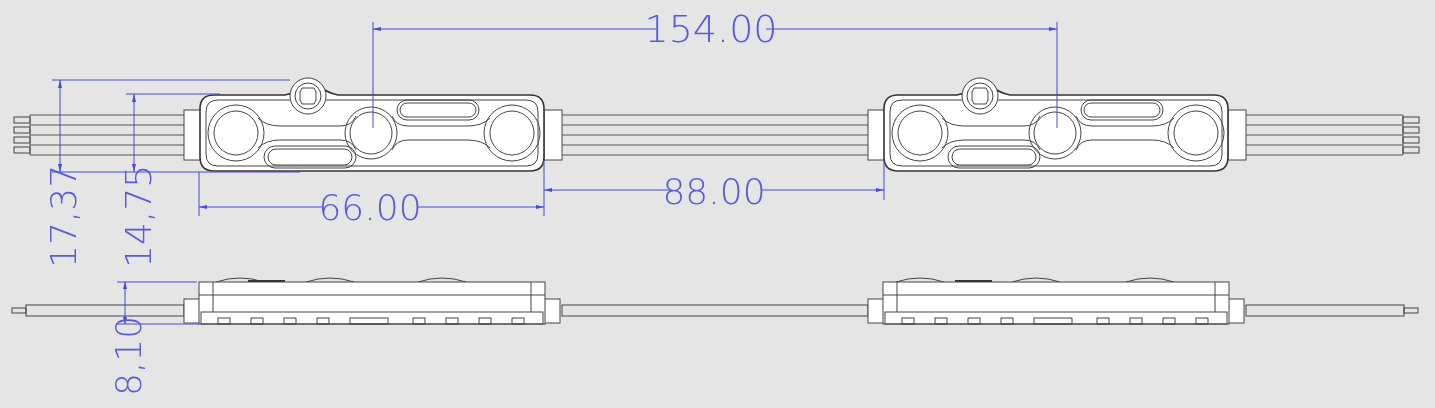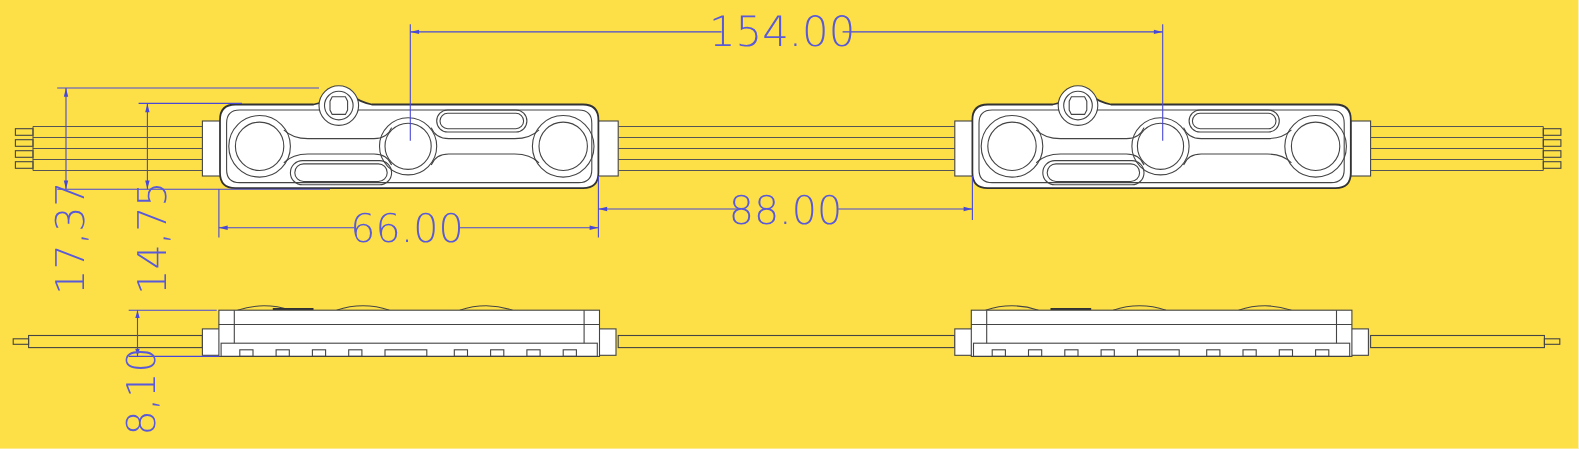--- a/index.html
+++ b/index.html
@@ -1,16 +1,16 @@
 <!DOCTYPE html>
 <html><head>
 <meta charset="utf-8">
 <style>
   html, body { margin: 0; padding: 0; background: #ffffff; }
-  #canvas { position: relative; width: 1435px; height: 408px; overflow: hidden; background: #fde047; }
+  #canvas { position: relative; width: 1435px; height: 408px; overflow: hidden; background: #e5e5e5; }
   svg { position: absolute; left: 0; top: 0; }
   .dim-text { font-family: "DejaVu Sans", sans-serif; font-weight: 200; fill: #5a5ad8; }
   .dimline { stroke: #4848d6; stroke-width: 1; fill: none; }
   .arrow { fill: #4848d6; }
   .outline { stroke: #333; stroke-width: 1.6; fill: #fff; }
   .thin { stroke: #444; stroke-width: 1; fill: none; }
   .thinf { stroke: #444; stroke-width: 1; fill: #fff; }
   .wire { stroke: #555; stroke-width: 1; fill: none; }
 </style>
 </head>

